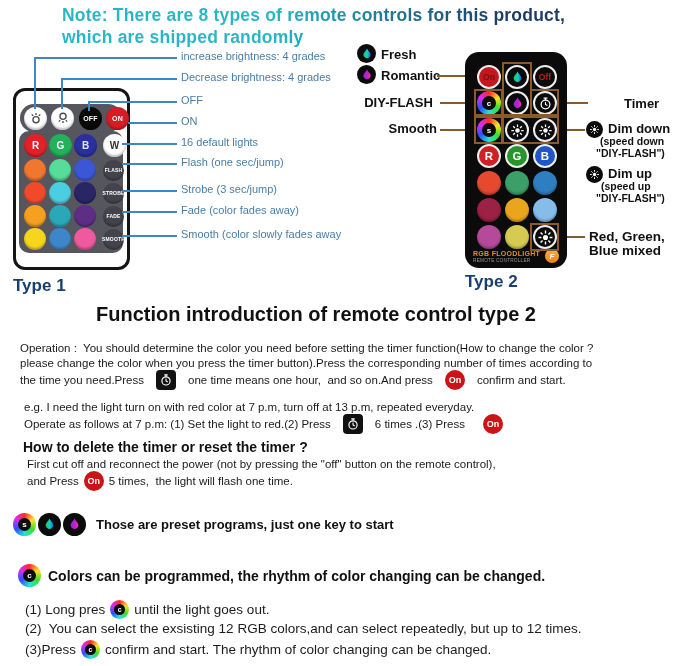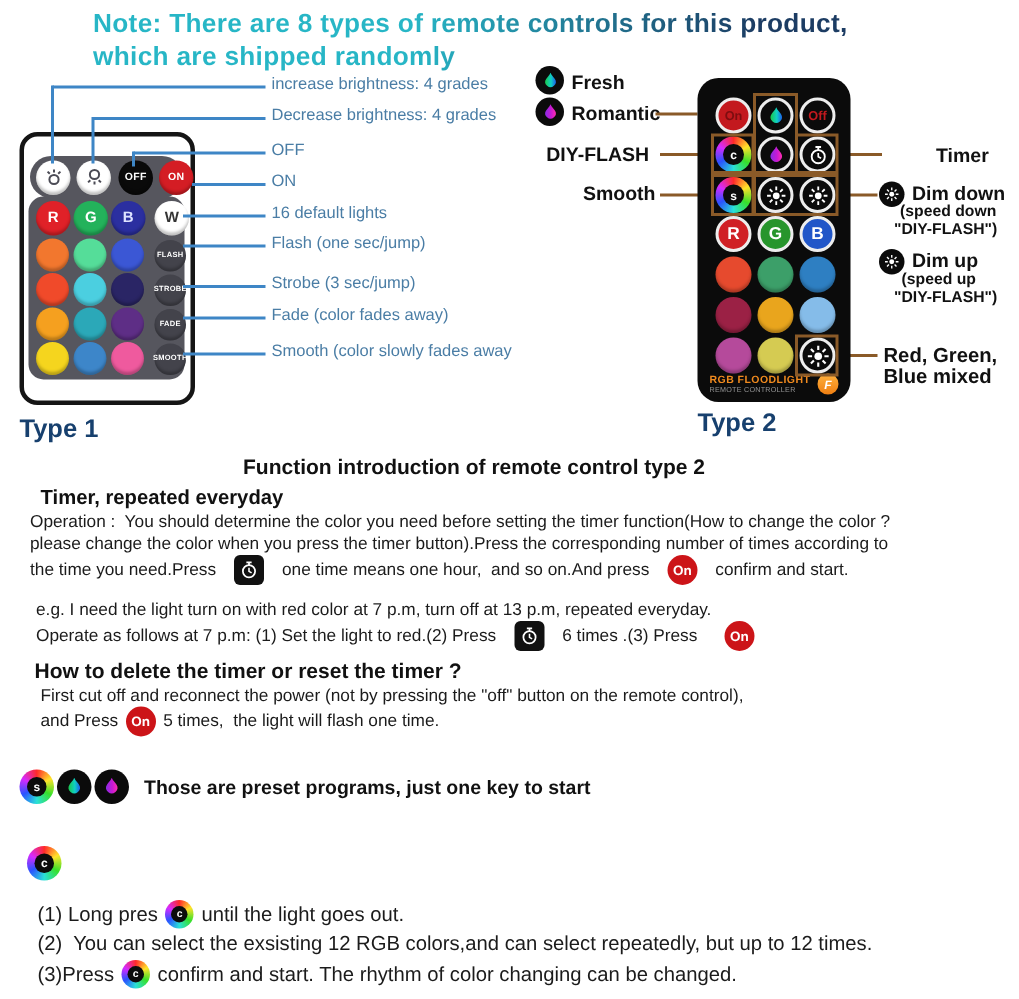--- a/index.html
+++ b/index.html
@@ -38,21 +38,21 @@
           background:linear-gradient(#ffb23e,#ef7f12);color:#fff;font-size:8px;font-weight:bold;font-style:italic;
           display:flex;align-items:center;justify-content:center;}
   
   .leg-bold{position:absolute;font-size:13px;font-weight:bold;color:#111;white-space:nowrap;}
   .leg-sub{position:absolute;font-size:10.5px;font-weight:bold;color:#111;white-space:nowrap;}
   .leg-icon{position:absolute;width:19px;height:19px;border-radius:50%;background:#0b0b0b;
             display:flex;align-items:center;justify-content:center;}
   .leg-dim{position:absolute;width:17px;height:17px;border-radius:50%;background:#0b0b0b;
            display:flex;align-items:center;justify-content:center;}
   
-  .h-intro{position:absolute;left:0;top:303px;width:632px;text-align:center;font-size:14px;font-weight:bold;color:#111;}
+  .h-intro{position:absolute;left:0;top:303px;width:632px;text-align:center;font-size:20px;font-weight:bold;color:#111;}
   .h-sec{position:absolute;font-weight:bold;color:#111;white-space:nowrap;}
   .tline{position:absolute;display:flex;align-items:center;white-space:pre;font-size:11.5px;color:#1b1b1b;}
   .bline{position:absolute;display:flex;align-items:center;white-space:pre;font-size:13.5px;color:#1b1b1b;}
   .mini-timer{width:20px;height:20px;border-radius:4px;background:#111;display:inline-flex;
               align-items:center;justify-content:center;margin:0 12px;flex:none;}
   .mini-on{width:20px;height:20px;border-radius:50%;background:#cc1418;color:#fff;font-size:9px;font-weight:bold;
            display:inline-flex;align-items:center;justify-content:center;margin:0 12px;flex:none;}
   .mini-c{width:19px;height:19px;border-radius:50%;display:inline-flex;align-items:center;justify-content:center;
           background:conic-gradient(#ff2a2a,#ffe32a,#37e02a,#2ae0d8,#2a53ff,#d52aff,#ff2a2a);margin:0 5px;flex:none;}
   .mini-c .core{width:11px;height:11px;border-radius:50%;background:#0c0c0c;color:#fff;display:flex;
@@ -286,21 +286,20 @@
         </g>
       </svg>
   </div>
   <div class="leg-bold" style="left:608px;top:166px">Dim up</div>
   <div class="leg-sub" style="left:601px;top:180px">(speed up</div>
   <div class="leg-sub" style="left:596px;top:192px">"DIY-FLASH")</div>
   <div class="leg-bold" style="left:589px;top:229px;font-size:13.5px">Red, Green,</div>
   <div class="leg-bold" style="left:589px;top:243px;font-size:13.5px">Blue mixed</div>
 
   <div class="h-intro">Function introduction of remote control type 2</div>
-  <div class="h-sec" style="left:27px;top:324px;font-size:13.5px">Timer, repeated everyday</div>
   <div class="tline" style="left:20px;top:357px">please change the color when you press the timer button).Press the corresponding number of times according to</div>
   <div class="tline" style="left:20px;top:342px">Operation :  You should determine the color you need before setting the timer function(How to change the color ?</div>
   <div class="tline" style="left:20px;top:370px">
     <span>the time you need.Press</span>
     <span class="mini-timer"><svg viewBox="0 0 24 24" width="14" height="14">
           <circle cx="12" cy="13.5" r="7" fill="none" stroke="#fff" stroke-width="2"></circle>
           <path d="M12 9.5v4l3 1.8" fill="none" stroke="#fff" stroke-width="1.8"></path>
           <path d="M9 3.2h6M12 3.2v3.2" stroke="#fff" stroke-width="2"></path>
         </svg></span>
     <span>one time means one hour,  and so on.And press</span>
@@ -337,20 +336,21 @@
   <div class="pre-icon" style="left:63px;top:513px">
     <svg viewBox="0 0 24 24" width="15" height="15">
         <path d="M12 2.5C10.6 6 8.3 7.6 7 9.7a6 6 0 1 0 10 0C15.7 7.6 13.4 6 12 2.5z" fill="url(#gr)"></path>
       </svg>
   </div>
   <div class="h-sec" style="left:96px;top:517px;font-size:13px">Those are preset programs, just one key to start</div>
 
   <div class="pre-icon pre-wheel" style="left:18px;top:564px">
     <span class="core">c</span>
   </div>
+  <div class="h-sec" style="left:48px;top:568px;font-size:14px">Colors can be programmed, the rhythm of color changing can be changed.</div>
   <div class="bline" style="left:25px;top:600px">
     <span>(1) Long pres</span>
     <span class="mini-c"><span class="core">c</span></span>
     <span>until the light goes out.</span>
   </div>
   <div class="bline" style="left:25px;top:621px">(2)  You can select the exsisting 12 RGB colors,and can select repeatedly, but up to 12 times.</div>
   <div class="bline" style="left:25px;top:640px">
     <span>(3)Press</span>
     <span class="mini-c"><span class="core">c</span></span>
     <span>confirm and start. The rhythm of color changing can be changed.</span>

